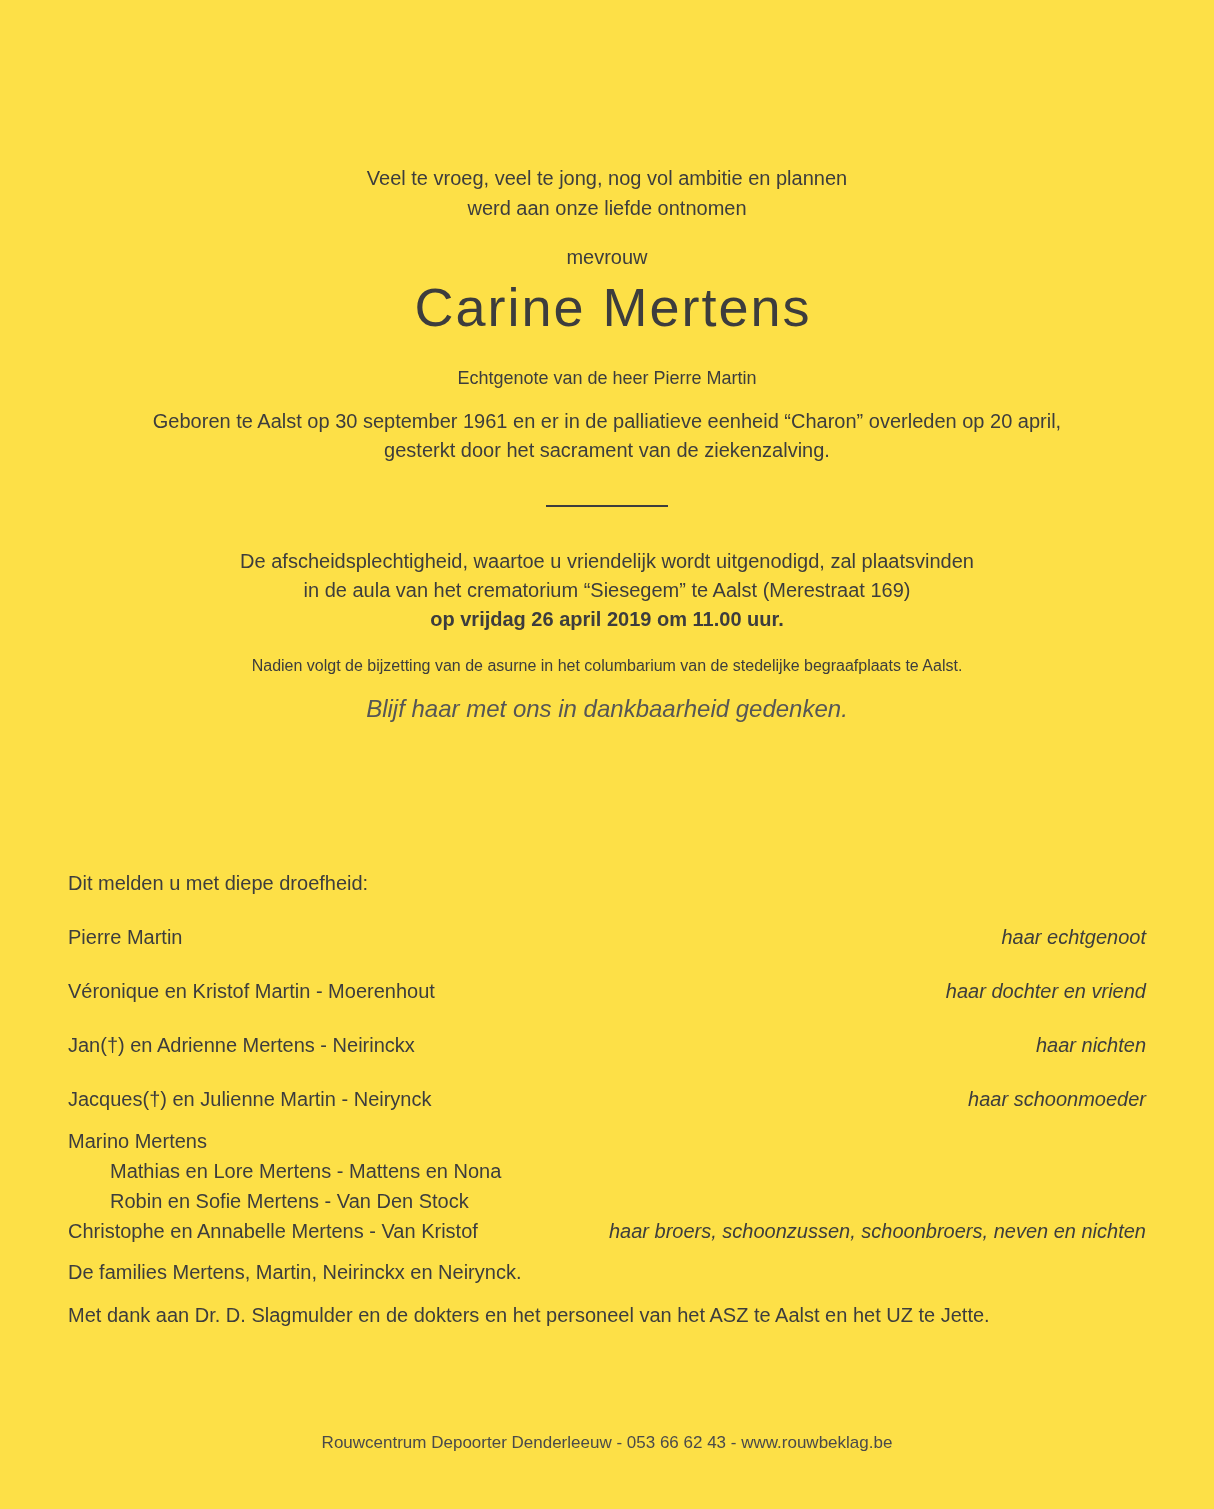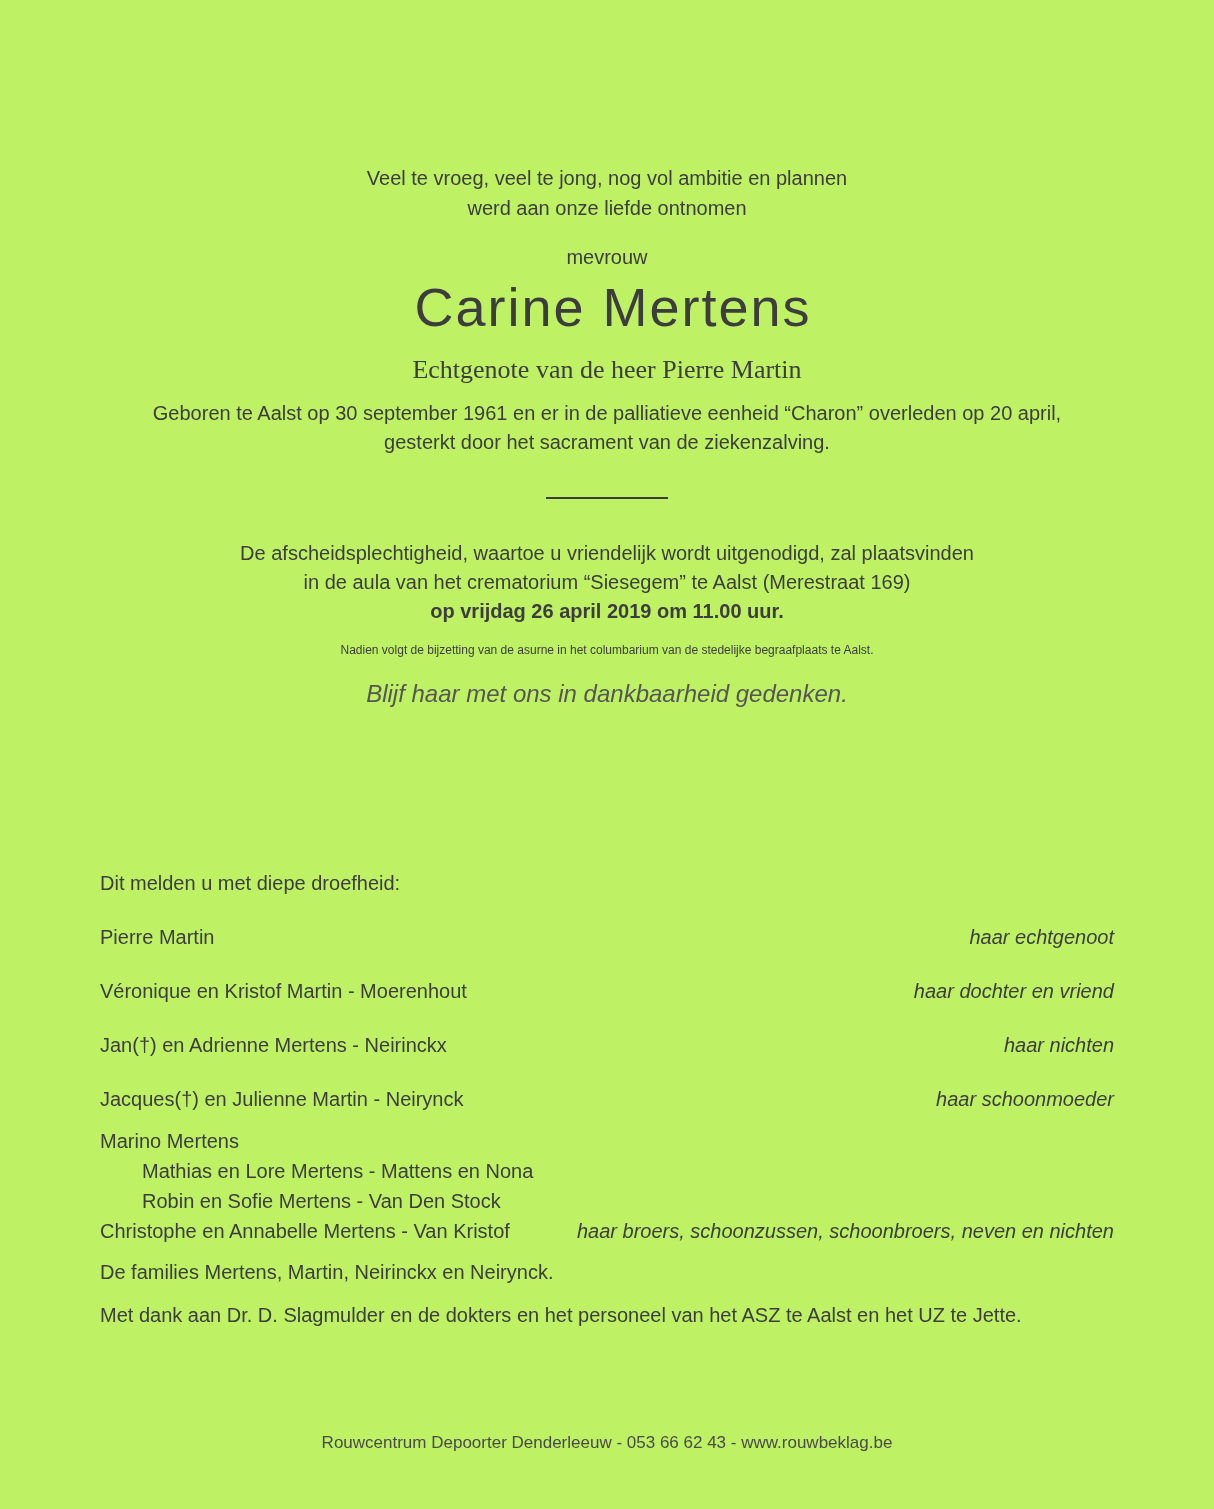--- a/index.html
+++ b/index.html
@@ -4,21 +4,21 @@
 <style>
   html, body {
     margin: 0;
     padding: 0;
     background: #ffffff;
   }
   .page {
     position: relative;
     width: 1214px;
     height: 1509px;
-    background: #bef264;
+    background: #fde047;
     font-family: "Liberation Sans", sans-serif;
     color: #3d3d3d;
     overflow: hidden;
   }
 
   
   .header {
     position: absolute;
     top: 163px;
     left: 0;
@@ -36,24 +36,23 @@
   }
   .deceased-name {
     margin-top: 5px;
     font-size: 54px;
     line-height: 62px;
     font-weight: 300;
     letter-spacing: 2px;
     padding-left: 12px;
   }
   .spouse-line {
-    margin-top: 17px;
-    font-size: 26px;
-    line-height: 30px;
-    font-family: Liberation Serif, serif;
+    margin-top: 25px;
+    font-size: 18px;
+    line-height: 30px;
   }
   .birth-para {
     margin-top: 14px;
     font-size: 20px;
     line-height: 29px;
     text-align: center;
   }
   .divider {
     width: 122px;
     height: 0;
@@ -62,40 +61,40 @@
   }
   .ceremony-para {
     margin-top: 40px;
     font-size: 20px;
     line-height: 29px;
   }
   .ceremony-bold {
     font-weight: 700;
   }
   .burial-line {
-    margin-top: 10px;
-    font-size: 12px;
+    margin-top: 17px;
+    font-size: 16px;
     line-height: 29px;
   }
   .remembrance-line {
     margin-top: 12px;
     font-size: 24px;
     line-height: 34px;
     font-style: italic;
     color: #565656;
   }
 
   
   .announcement {
     position: absolute;
     top: 870px;
     left: 0;
     width: 100%;
     box-sizing: border-box;
-    padding: 0 100px;
+    padding: 0 68px;
     font-size: 20px;
   }
   .announce-intro {
     line-height: 26px;
   }
   .fam-row {
     display: flex;
     justify-content: space-between;
     align-items: baseline;
     margin-top: 28px;

